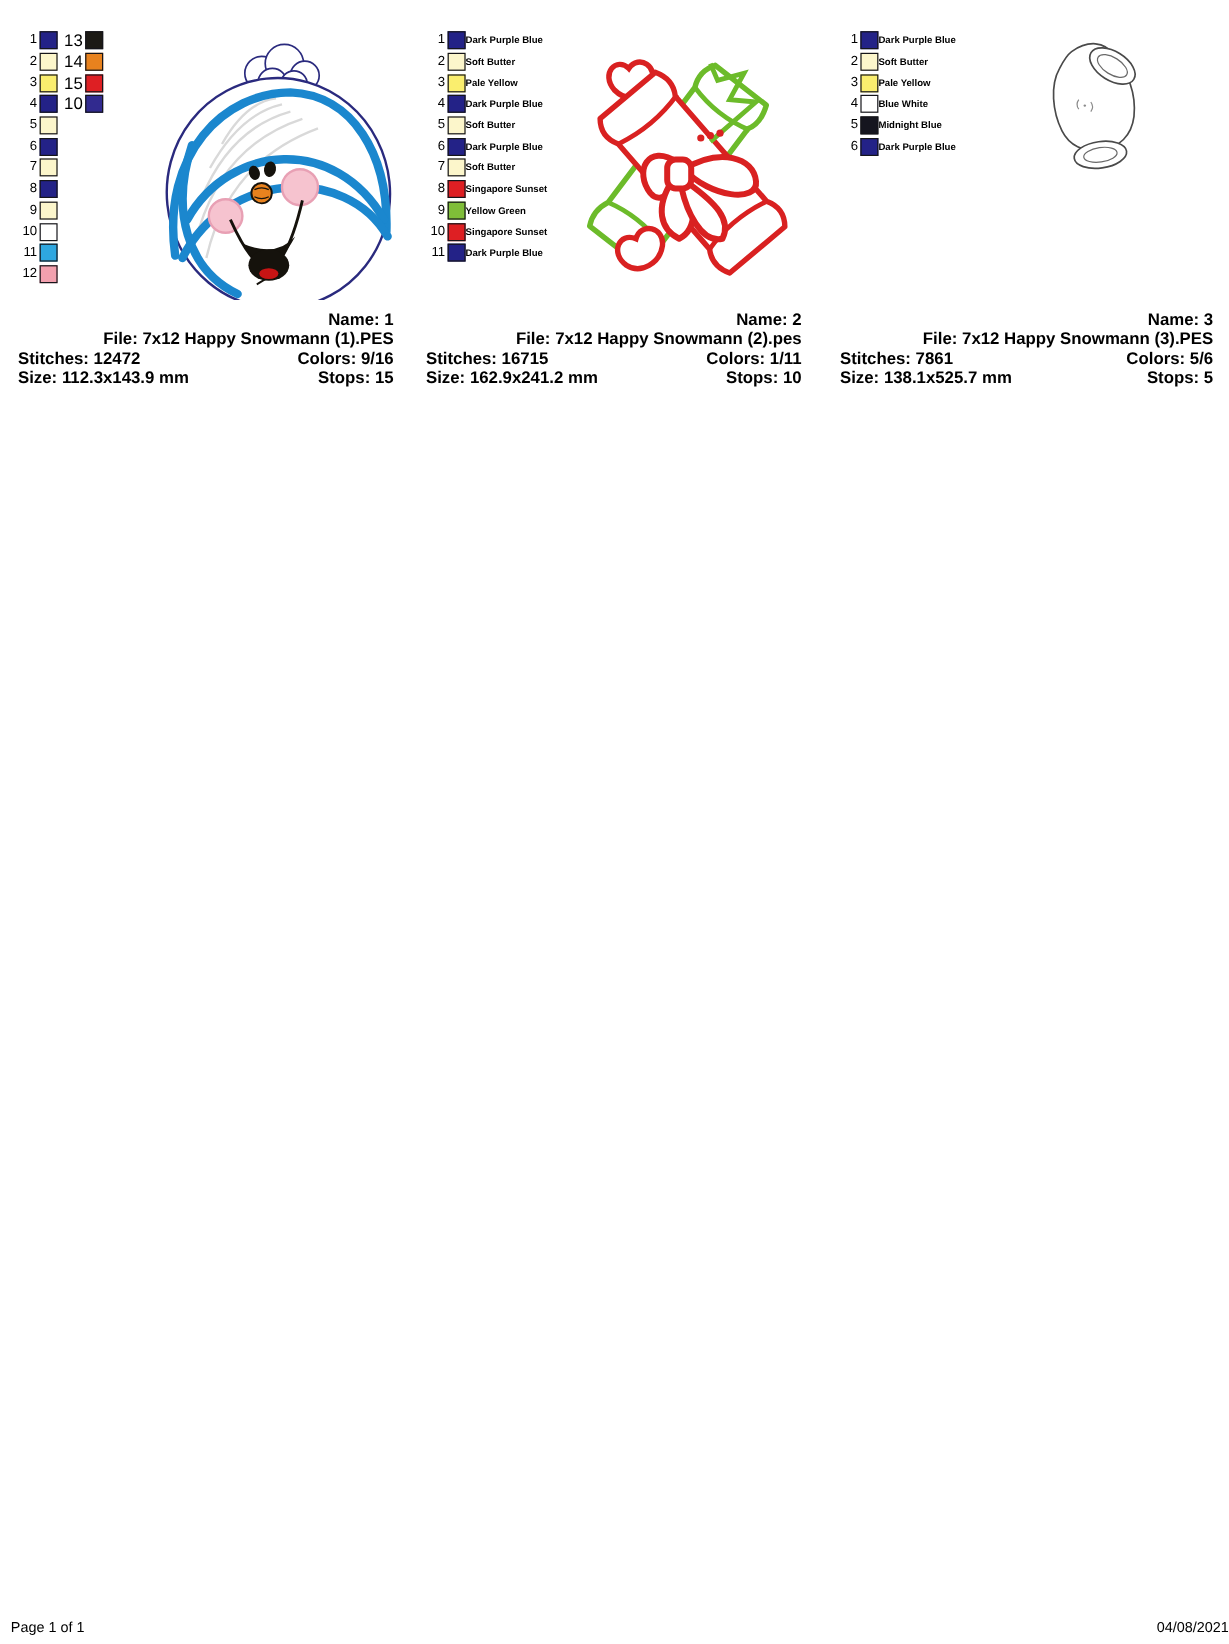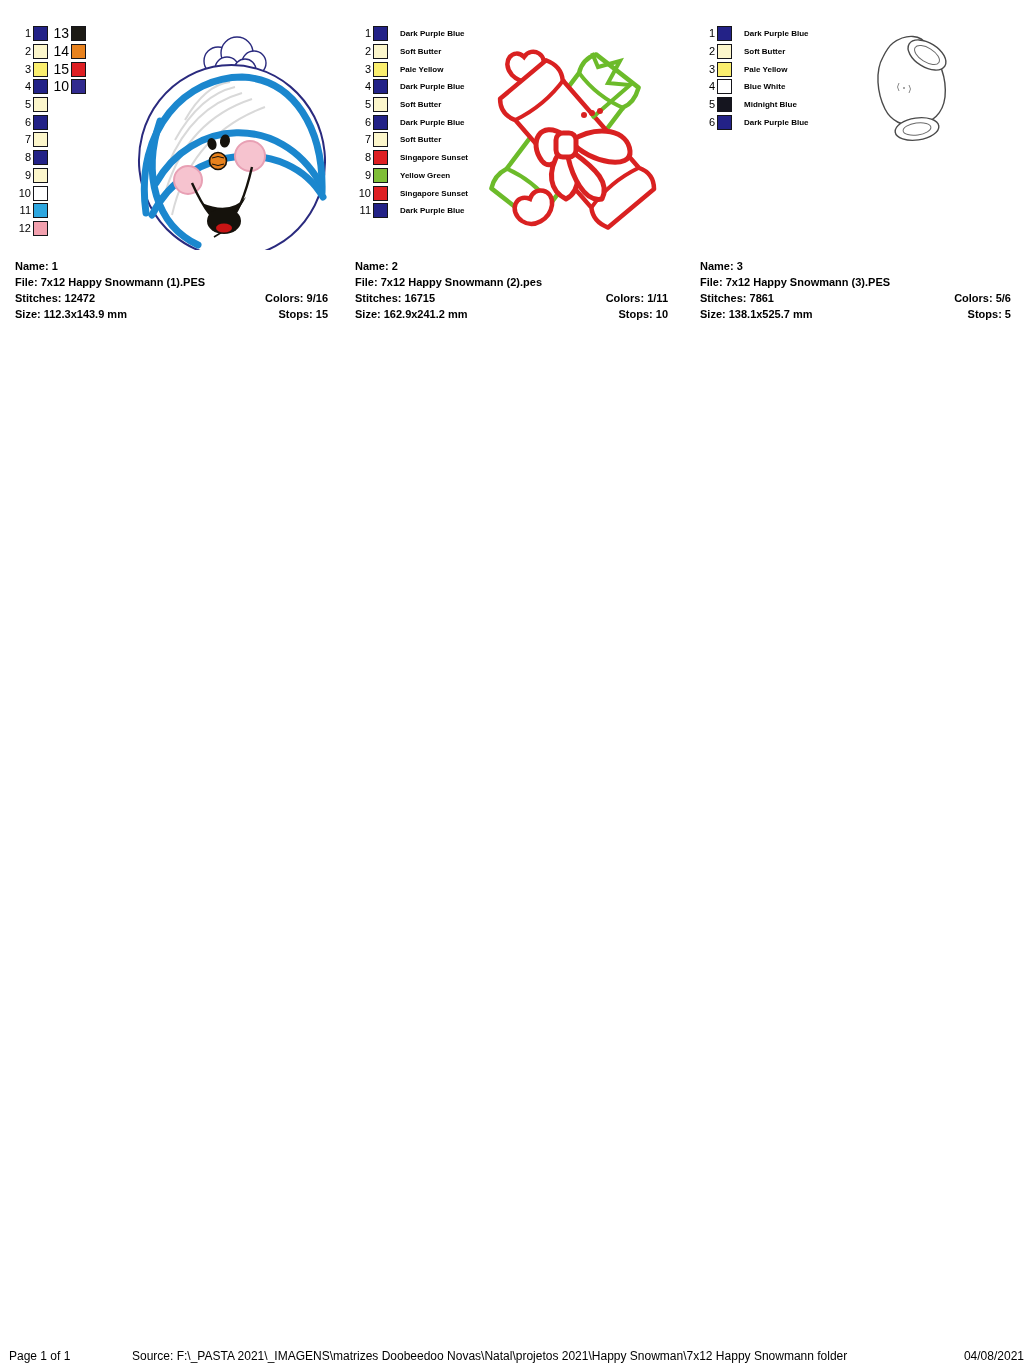--- a/index.html
+++ b/index.html
@@ -5,23 +5,23 @@
   html,body{margin:0;padding:0;}
   body{
     width:1024px;height:1370px;position:relative;background:#ffffff;
     font-family:"Liberation Sans", sans-serif;color:#000;overflow:hidden;
   }
   .color-list{position:absolute;top:25px;}
   .color-row{display:flex;align-items:center;height:17.7px;}
   .row-num{width:17px;text-align:right;font-size:11px;line-height:11px;margin-right:2px;}
   .row-num2{width:20px;text-align:right;font-size:14px;line-height:11px;margin:0 2px 0 1px;}
   .swatch{width:13px;height:13px;border:1px solid #15151a;box-sizing:content-box;flex:none;}
-  .row-label{font-size:8px;font-weight:bold;margin-left:12px;white-space:nowrap;}
+  .row-label{font-size:8px;font-weight:bold;margin-left:0;white-space:nowrap;}
   .thumb{position:absolute;}
-  .meta{position:absolute;top:258px;width:313px;font-size:11px;font-weight:bold;line-height:16px;}
+  .meta{position:absolute;top:258px;width:313px;font-size:14px;font-weight:bold;line-height:16px;text-align:right;}
   .meta-row{display:flex;justify-content:space-between;}
   .footer{position:absolute;top:1349px;left:4px;width:1024px;font-size:12px;height:16px;}
   .footer-page{position:absolute;left:5px;top:0;}
   .footer-source{position:absolute;left:128px;top:0;white-space:nowrap;}
   .footer-date{position:absolute;right:4px;top:0;}
 </style>
 </head>
 <body>
 
 <div class="color-list" style="left:14px">
@@ -306,15 +306,14 @@
     <span>Colors: 5/6</span>
   </div>
   <div class="meta-row">
     <span>Size: 138.1x525.7 mm</span>
     <span>Stops: 5</span>
   </div>
 </div>
 
 <div class="footer">
   <span class="footer-page">Page 1 of 1</span>
-  <span class="footer-source">Source: F:\_PASTA 2021\_IMAGENS\matrizes Doobeedoo Novas\Natal\projetos 2021\Happy Snowman\7x12 Happy Snowmann folder</span>
   <span class="footer-date">04/08/2021</span>
 </div>
 
 </body></html>

